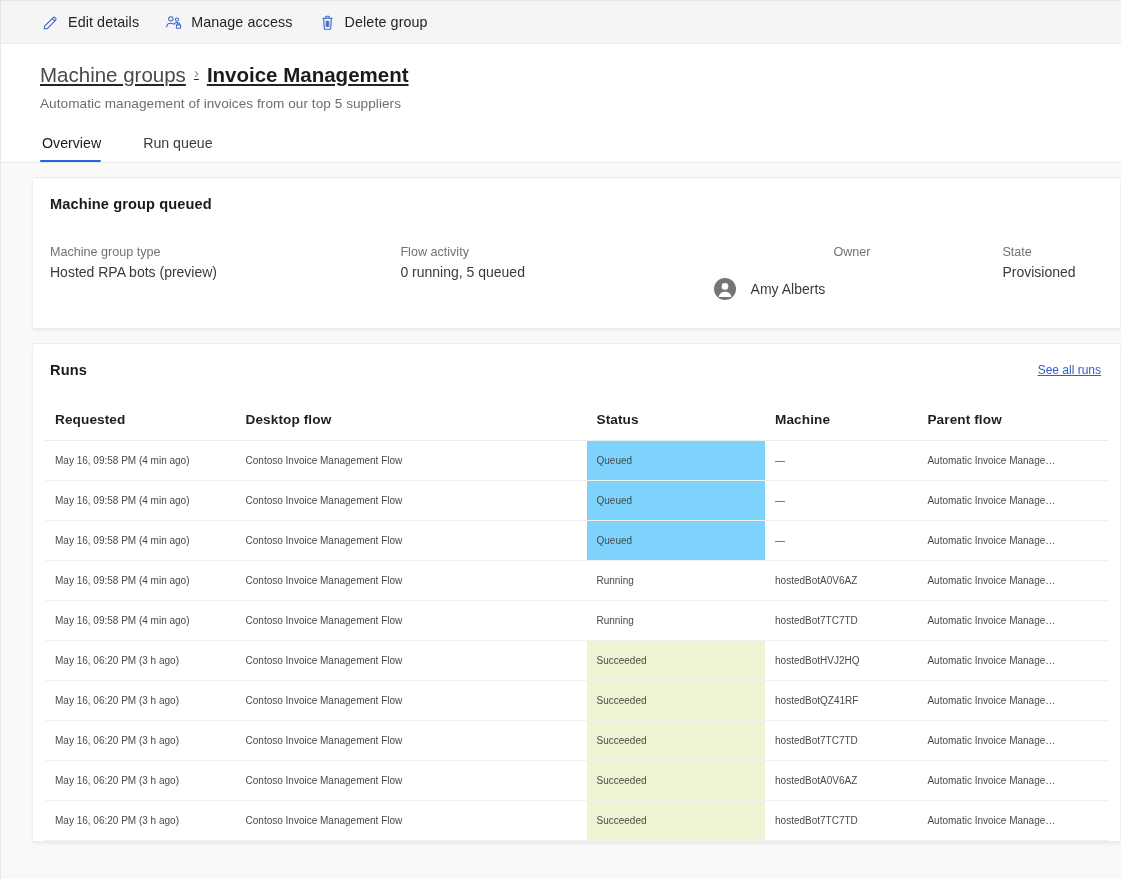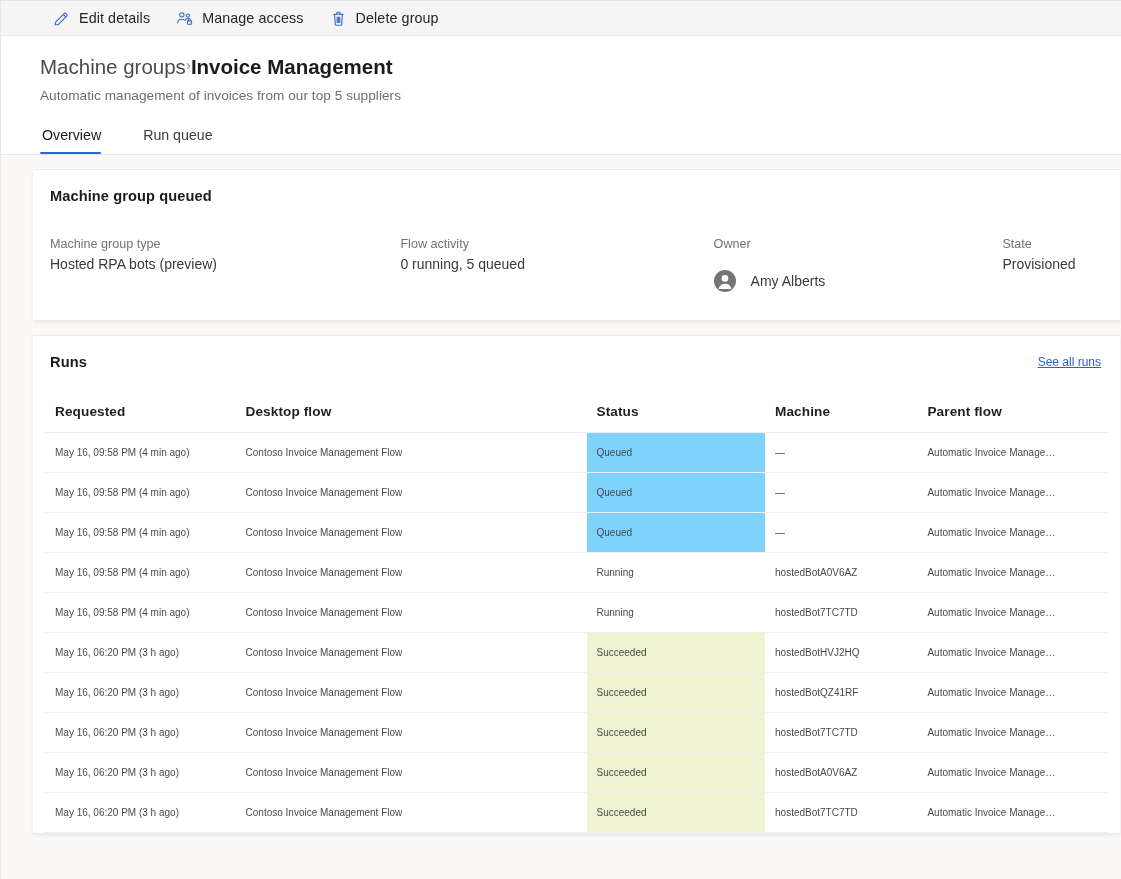--- a/index.html
+++ b/index.html
@@ -19,26 +19,26 @@
     width: 1121px;
     height: 879px;
     background: #faf9f8;
     box-sizing: border-box;
     border-left: 1px solid #e6e6e6;
     border-top: 1px solid #dfe8f0;
   }
 
   
   .commandbar {
-    height: 35px;
+    height: 43px;
     background: #f5f5f5;
     border-bottom: 1px solid #ededed;
     display: flex;
     align-items: center;
-    padding-left: 48px;
+    padding-left: 37px;
     box-sizing: border-box;
   }
   .cmd-btn {
     display: flex;
     align-items: center;
     gap: 9px;
     padding: 5px 10px 5px 4px;
     margin-right: 12px;
     cursor: default;
     border-radius: 2px;
@@ -62,21 +62,22 @@
   
   .headerzone {
     background: #ffffff;
     padding: 0 0 0 39px;
     border-bottom: 1px solid #e9e9e9;
   }
   .breadcrumb {
     display: flex;
     align-items: flex-start;
     padding-top: 19px;
-    gap: 0;
+    gap: 8px;
+    text-decoration: underline;
   }
   .bc-parent {
     font-size: 20.5px;
     color: #4a4a4a;
     font-weight: 400;
     cursor: pointer;
   }
   .bc-sep {
     font-size: 15px;
     color: #8a8a8a;
@@ -144,21 +145,21 @@
   .details-grid {
     display: flex;
     padding: 33px 0 28px 17px;
   }
   .detail-col {
     box-sizing: border-box;
     padding-right: 12px;
   }
   .detail-col.c1 { width: 358px; }
   .detail-col.c2 { width: 320px; }
-  .detail-col.c3 { width: 295px; }
+  .detail-col.c3 { width: 295px; text-align: center; }
   .detail-col.c4 { width: 120px; }
   .detail-label {
     font-size: 12.6px;
     color: #737373;
     margin-bottom: 5px;
   }
   .detail-value {
     font-size: 14px;
     color: #3a3a3a;
   }

